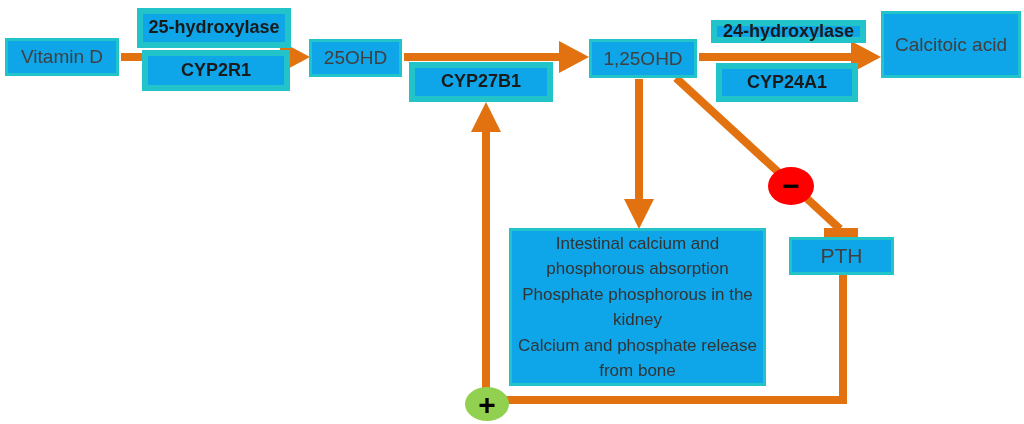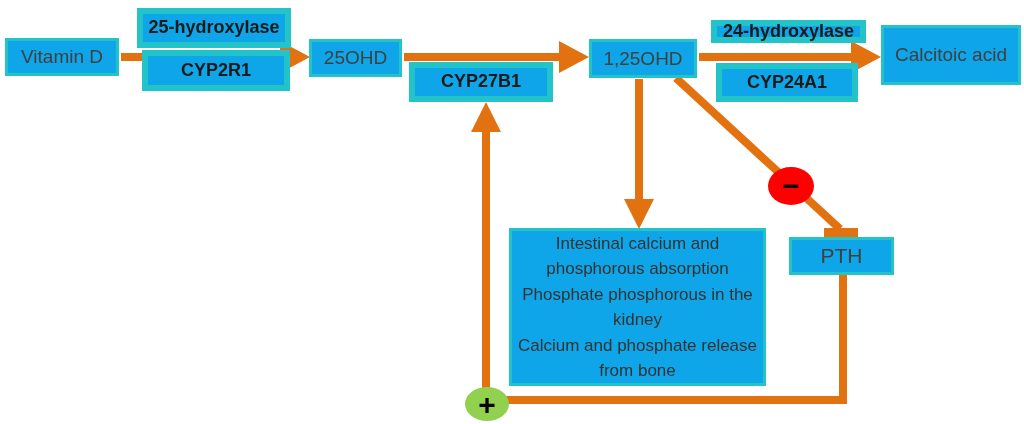--- a/index.html
+++ b/index.html
@@ -106,21 +106,21 @@
       <text class="badge-glyph" x="487" y="415">+</text>
     </g>
   </svg>
 
   <div class="node" style="left:5px;top:38px;width:114px;height:38px">Vitamin D</div>
 
   <div class="node" style="left:309px;top:39px;width:93px;height:38px">25OHD</div>
 
   <div class="node" style="left:589px;top:39px;width:108px;height:39px">1,25OHD</div>
 
-  <div class="node" style="left:881px;top:25px;width:140px;height:60px;padding:2px 2px">Calcitoic acid</div>
+  <div class="node" style="left:881px;top:11px;width:140px;height:67px;padding:2px 2px">Calcitoic acid</div>
 
   <div class="node" style="left:789px;top:237px;width:105px;height:38px;font-size:21px">PTH</div>
 
   <div class="node enzyme" style="left:137px;top:8px;width:154px;height:40px">25-hydroxylase</div>
   <div class="node enzyme" style="left:142px;top:50px;width:148px;height:41px">CYP2R1</div>
 
   <div class="node enzyme" style="left:409px;top:62px;width:144px;height:40px">CYP27B1</div>
 
   <div class="node enzyme" style="left:711px;top:20px;width:155px;height:23px">24-hydroxylase</div>
   <div class="node enzyme" style="left:716px;top:63px;width:142px;height:39px">CYP24A1</div>

